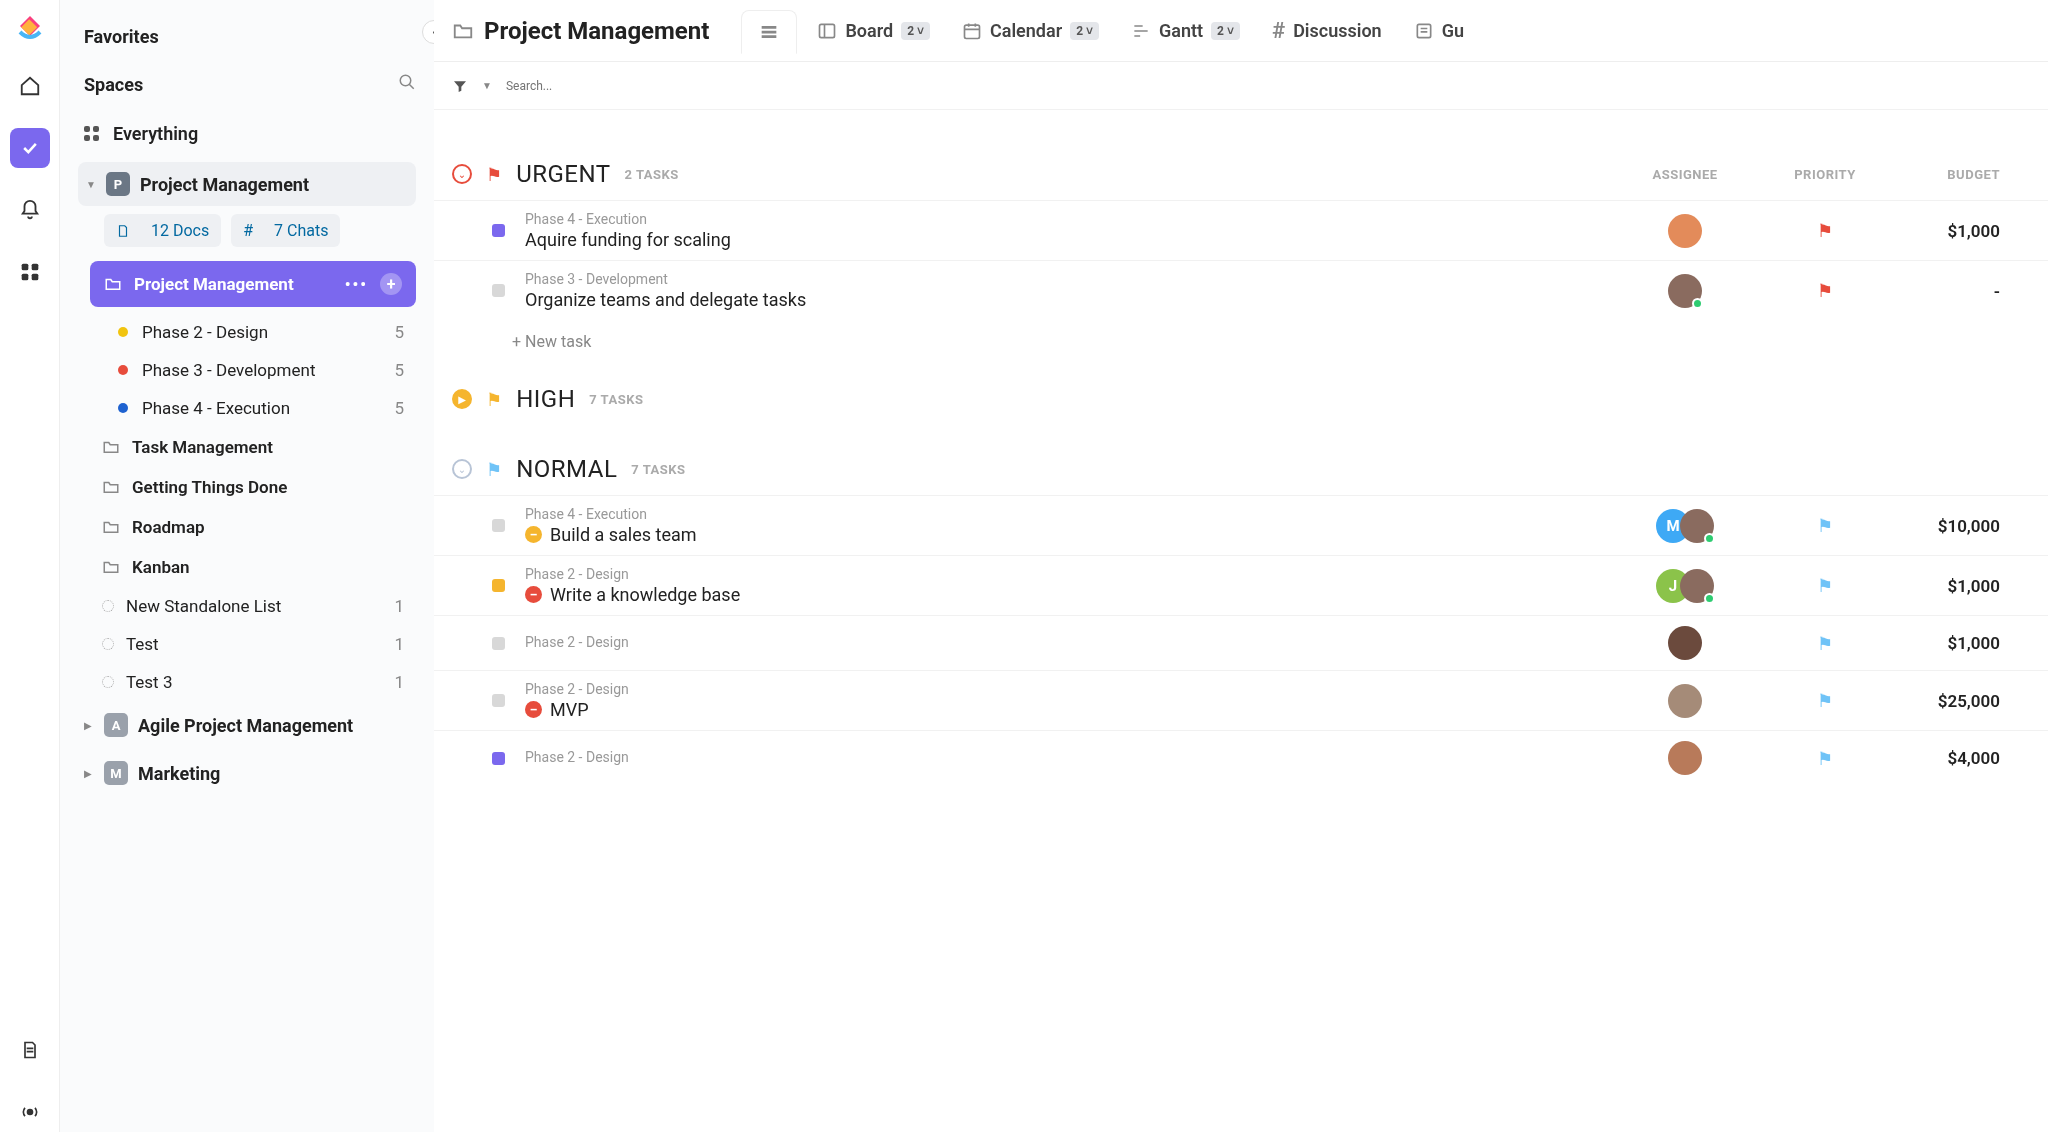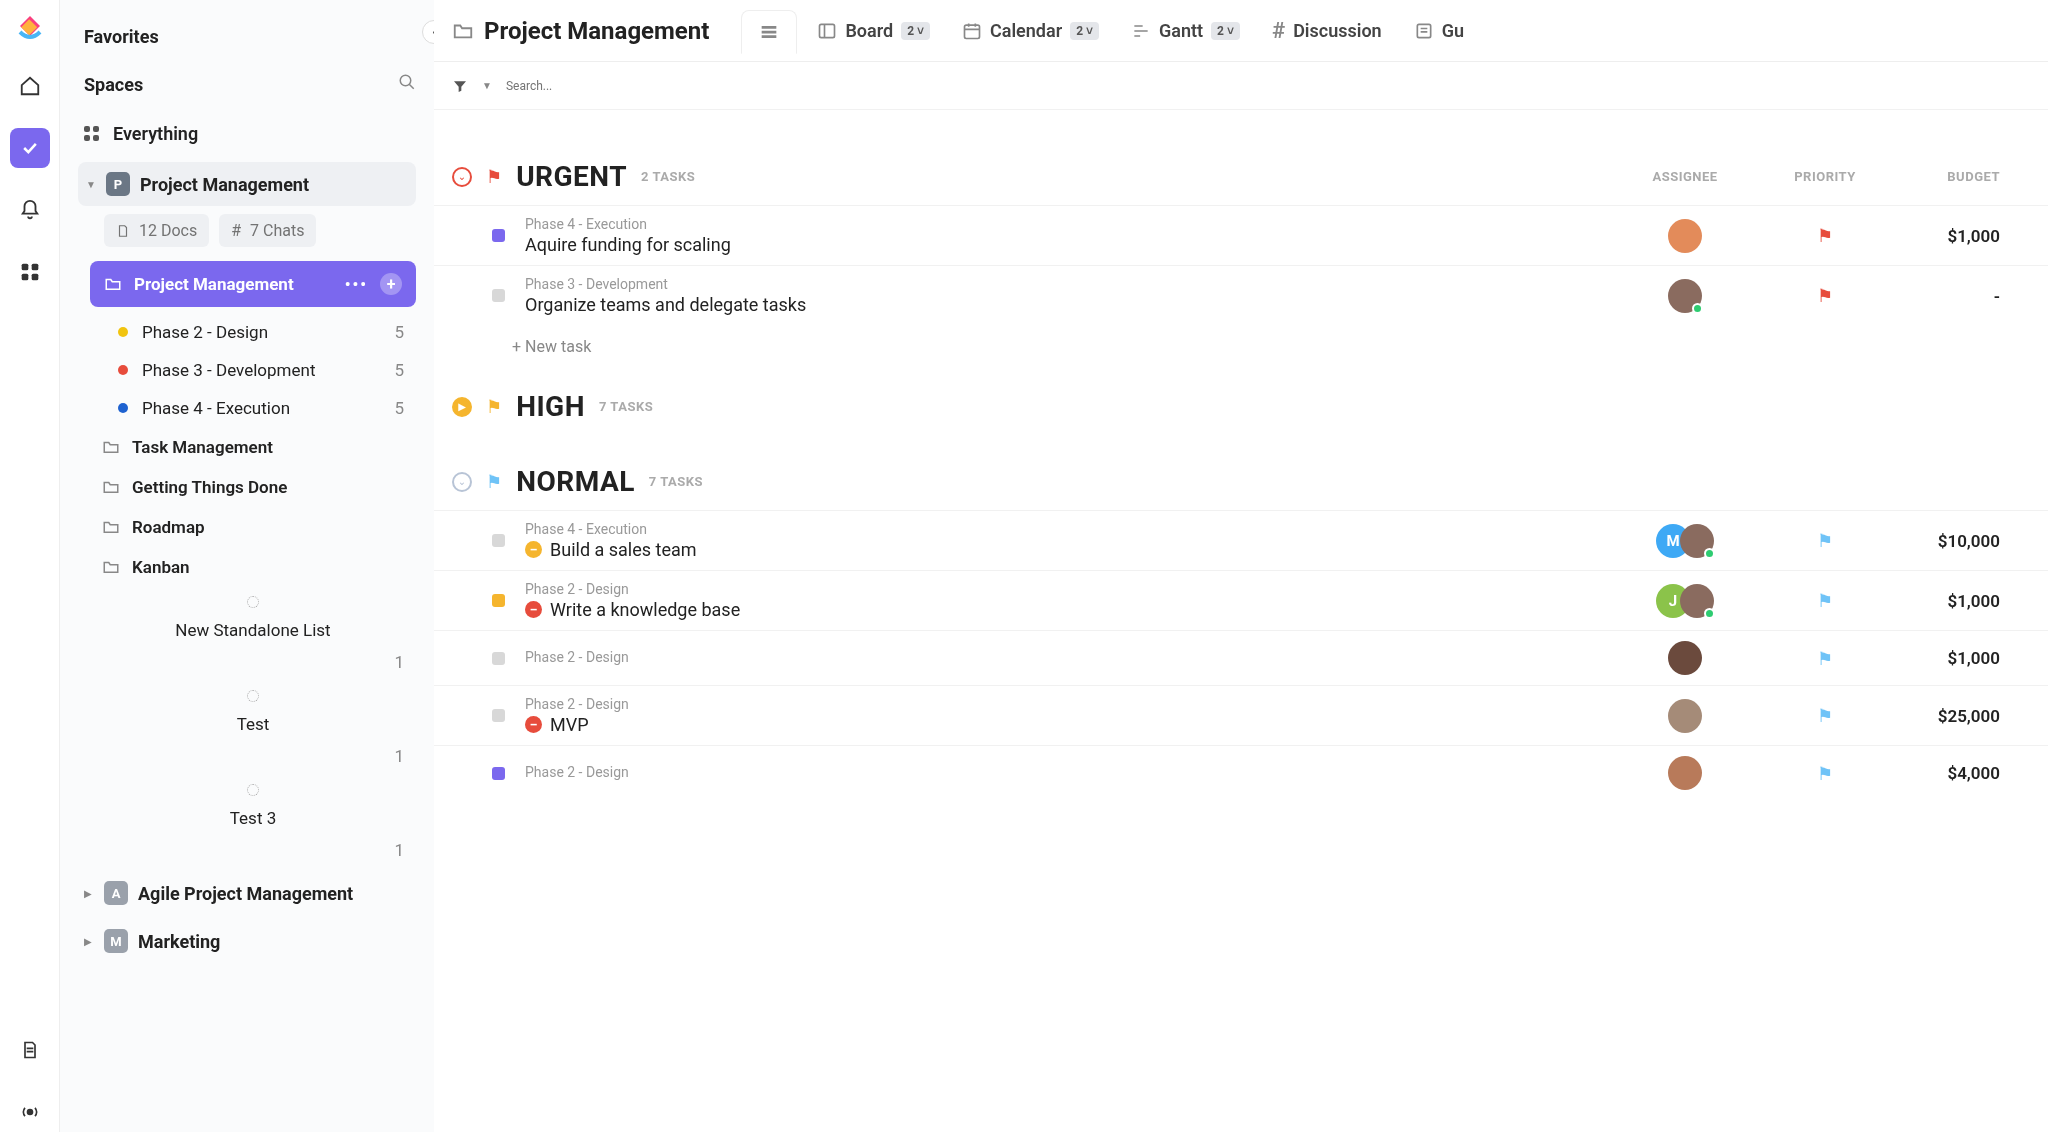--- a/index.html
+++ b/index.html
@@ -22,35 +22,35 @@
 .grid4 { display: grid; grid-template-columns: 6px 6px; grid-template-rows: 6px 6px; gap: 3px; }
 .grid4 span { background: #555; width: 6px; height: 6px; border-radius: 2px; }
 
 .space-row { display: flex; align-items: center; gap: 10px; padding: 10px 8px; border-radius: 8px; cursor: pointer; }
 .space-row.selected { background: #eef0f3; }
 .caret { color: #888; font-size: 10px; width: 10px; }
 .space-badge { width: 24px; height: 24px; border-radius: 5px; display: flex; align-items: center; justify-content: center; font-size: 13px; font-weight: 700; color: #fff; }
 .space-name { font-weight: 700; font-size: 18px; }
 
 .chips { display: flex; gap: 10px; padding: 8px 0 12px 26px; }
-.chip { background: #eef0f3; border-radius: 6px; padding: 7px 12px; display: flex; align-items: center; gap: 9px; font-size: 16px; color: #737373; cursor: pointer; }
+.chip { background: #eef0f3; border-radius: 6px; padding: 7px 12px; display: flex; align-items: center; gap: 21px; font-size: 16px; color: #0369a1; cursor: pointer; }
 
 .folder-active { background: #7B68EE; color: #fff; border-radius: 8px; padding: 12px 14px; display: flex; align-items: center; gap: 12px; margin: 2px 0 6px 12px; cursor: pointer; }
 .folder-active .name { font-weight: 700; font-size: 17px; flex: 1; }
 .dots { letter-spacing: 2px; font-weight: 700; }
 .plus-circ { width: 22px; height: 22px; border-radius: 50%; background: rgba(255,255,255,.3); display: flex; align-items: center; justify-content: center; font-weight: 700; }
 
 .phase-list { padding-left: 40px; }
 .phase-row { display: flex; align-items: center; gap: 14px; padding: 9px 12px 9px 0; font-size: 17px; cursor: pointer; border-radius: 6px; }
 .dot { width: 10px; height: 10px; border-radius: 50%; flex-shrink: 0; }
 .phase-row .count { margin-left: auto; color: #888; }
 
 .folder-row { display: flex; align-items: center; gap: 12px; padding: 10px 12px 10px 24px; font-size: 17px; font-weight: 600; cursor: pointer; border-radius: 6px; }
 .folder-icon { color: #888; }
-.list-row { display: flex; align-items: center; gap: 12px; padding: 9px 12px 9px 24px; font-size: 17px; cursor: pointer; border-radius: 6px; flex-direction: column; }
+.list-row { display: flex; align-items: center; gap: 12px; padding: 9px 12px 9px 24px; font-size: 17px; cursor: pointer; border-radius: 6px; }
 .list-row .count { margin-left: auto; color: #888; }
 .dotted-circ { width: 12px; height: 12px; border: 1.5px dotted #aaa; border-radius: 50%; }
 
 .space-collapsed { display: flex; align-items: center; gap: 10px; padding: 12px 6px; cursor: pointer; }
 
 
 .main { flex: 1; display: flex; flex-direction: column; overflow: hidden; }
 .topbar { display: flex; align-items: center; height: 62px; border-bottom: 1px solid #eee; padding: 0 18px; gap: 4px; }
 .crumb { display: flex; align-items: center; gap: 10px; font-size: 24px; font-weight: 700; padding-right: 28px; }
 .crumb svg { color: #888; }
@@ -61,21 +61,21 @@
 
 .filterbar { display: flex; align-items: center; height: 48px; padding: 0 18px; gap: 14px; border-bottom: 1px solid #f1f1f1; }
 .filterbar input { border: none; outline: none; font-size: 12px; flex: 1; background: transparent; }
 
 .content { flex: 1; overflow-y: auto; padding: 50px 0 40px 0; }
 
 .group { margin-bottom: 30px; }
 .group-header { display: flex; align-items: center; gap: 14px; padding: 0 18px 12px 18px; }
 .chev-circ { width: 20px; height: 20px; border: 2px solid; border-radius: 50%; display: flex; align-items: center; justify-content: center; font-size: 10px; cursor: pointer; }
 .flag { font-size: 18px; }
-.group-title { font-size: 28px; font-weight: 700; letter-spacing: .5px; text-align: right; }
+.group-title { font-size: 24px; font-weight: 400; letter-spacing: .5px; text-align: right; }
 .group-sub { font-size: 13px; font-weight: 700; color: #aaa; letter-spacing: .5px; }
 .col-headers { margin-left: auto; display: flex; font-size: 13px; font-weight: 700; color: #aaa; letter-spacing: .5px; }
 .col-h { text-align: center; }
 .col-assignee { width: 150px; }
 .col-priority { width: 130px; }
 .col-budget { width: 140px; text-align: right; padding-right: 30px; }
 
 .task-row { display: flex; align-items: center; padding: 10px 18px 10px 58px; border-top: 1px solid #f1f1f1; cursor: pointer; }
 .status-sq { width: 13px; height: 13px; border-radius: 3px; margin-right: 20px; flex-shrink: 0; }
 .task-body { flex: 1; min-width: 0; }

